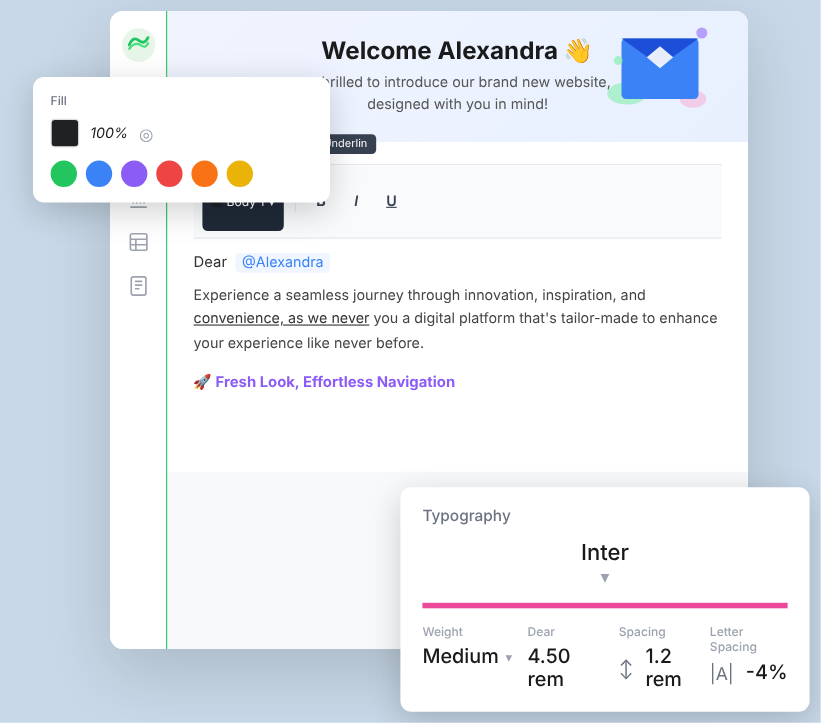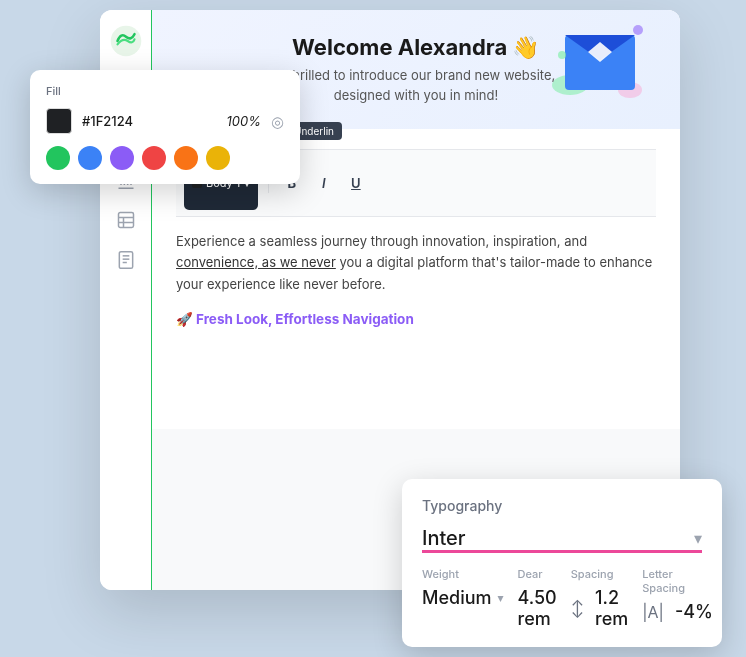--- a/index.html
+++ b/index.html
@@ -257,42 +257,44 @@
       width: 24px;
       height: 24px;
       border-radius: 50%;
       cursor: pointer;
     }
 
     
     .typography-panel {
       position: absolute;
       bottom: 10px;
-      right: 24px;
-      width: 320px;
+      right: 10px;
+      width: 372px;
       background: #ffffff;
       border-radius: 10px;
       box-shadow: 0 8px 30px rgba(0,0,0,0.18);
       padding: 18px 20px;
       z-index: 10;
     }
 
     .typo-title {
       font-size: 14px;
       color: #6b7280;
       font-weight: 500;
       margin-bottom: 12px;
     }
 
     .typo-font-row {
       display: flex;
       align-items: center;
       justify-content: space-between;
-      border-bottom: 3px solid #ec4899;
+      border-bottom: 5px solid #ec4899;
+      padding-bottom: 14px;
       margin-bottom: 14px;
+      flex-direction: column;
     }
 
     .typo-font-name {
       font-size: 20px;
       font-weight: 500;
       color: #1a1a1a;
     }
 
     .typo-chevron {
       color: #9ca3af;
@@ -427,37 +429,40 @@
           <span>▾</span>
         </div>
         <div style="width:1px;height:20px;background:#e5e7eb;margin:0 4px;"></div>
         <div class="toolbar-format-btn" style="font-weight:700;">B</div>
         <div class="toolbar-format-btn" style="font-style:italic;">I</div>
         <div class="toolbar-format-btn" style="text-decoration:underline;">U</div>
 
         <div class="underline-tooltip">Underlin</div>
       </div>
 
+      <div class="dear-line">
+        <span>Dear</span>&nbsp;
+        <span class="mention">@Alexandra</span>
+      </div>
 
       <p class="body-text">
         Experience a seamless journey through innovation, inspiration, and <span class="underlined">convenience, as we never</span> you a digital platform that's tailor-made to enhance your experience like never before.
       </p>
 
       <div class="section-heading">🚀 Fresh Look, Effortless Navigation</div>
 
     </div>
   </div>
 </div>
 
 <div class="fill-panel">
   <div class="fill-label">Fill</div>
 
   <div class="fill-color-row">
     <div class="fill-color-swatch"></div>
-    <span class="fill-hex">#1F2124</span>
     <span class="fill-opacity">100%</span>
     <span style="color:#9ca3af;font-size:15px;">◎</span>
   </div>
 
   <div class="color-swatches">
     <div class="swatch" style="background:#22c55e;"></div>
     <div class="swatch" style="background:#3b82f6;"></div>
     <div class="swatch" style="background:#8b5cf6;"></div>
     <div class="swatch" style="background:#ef4444;"></div>
     <div class="swatch" style="background:#f97316;"></div>

